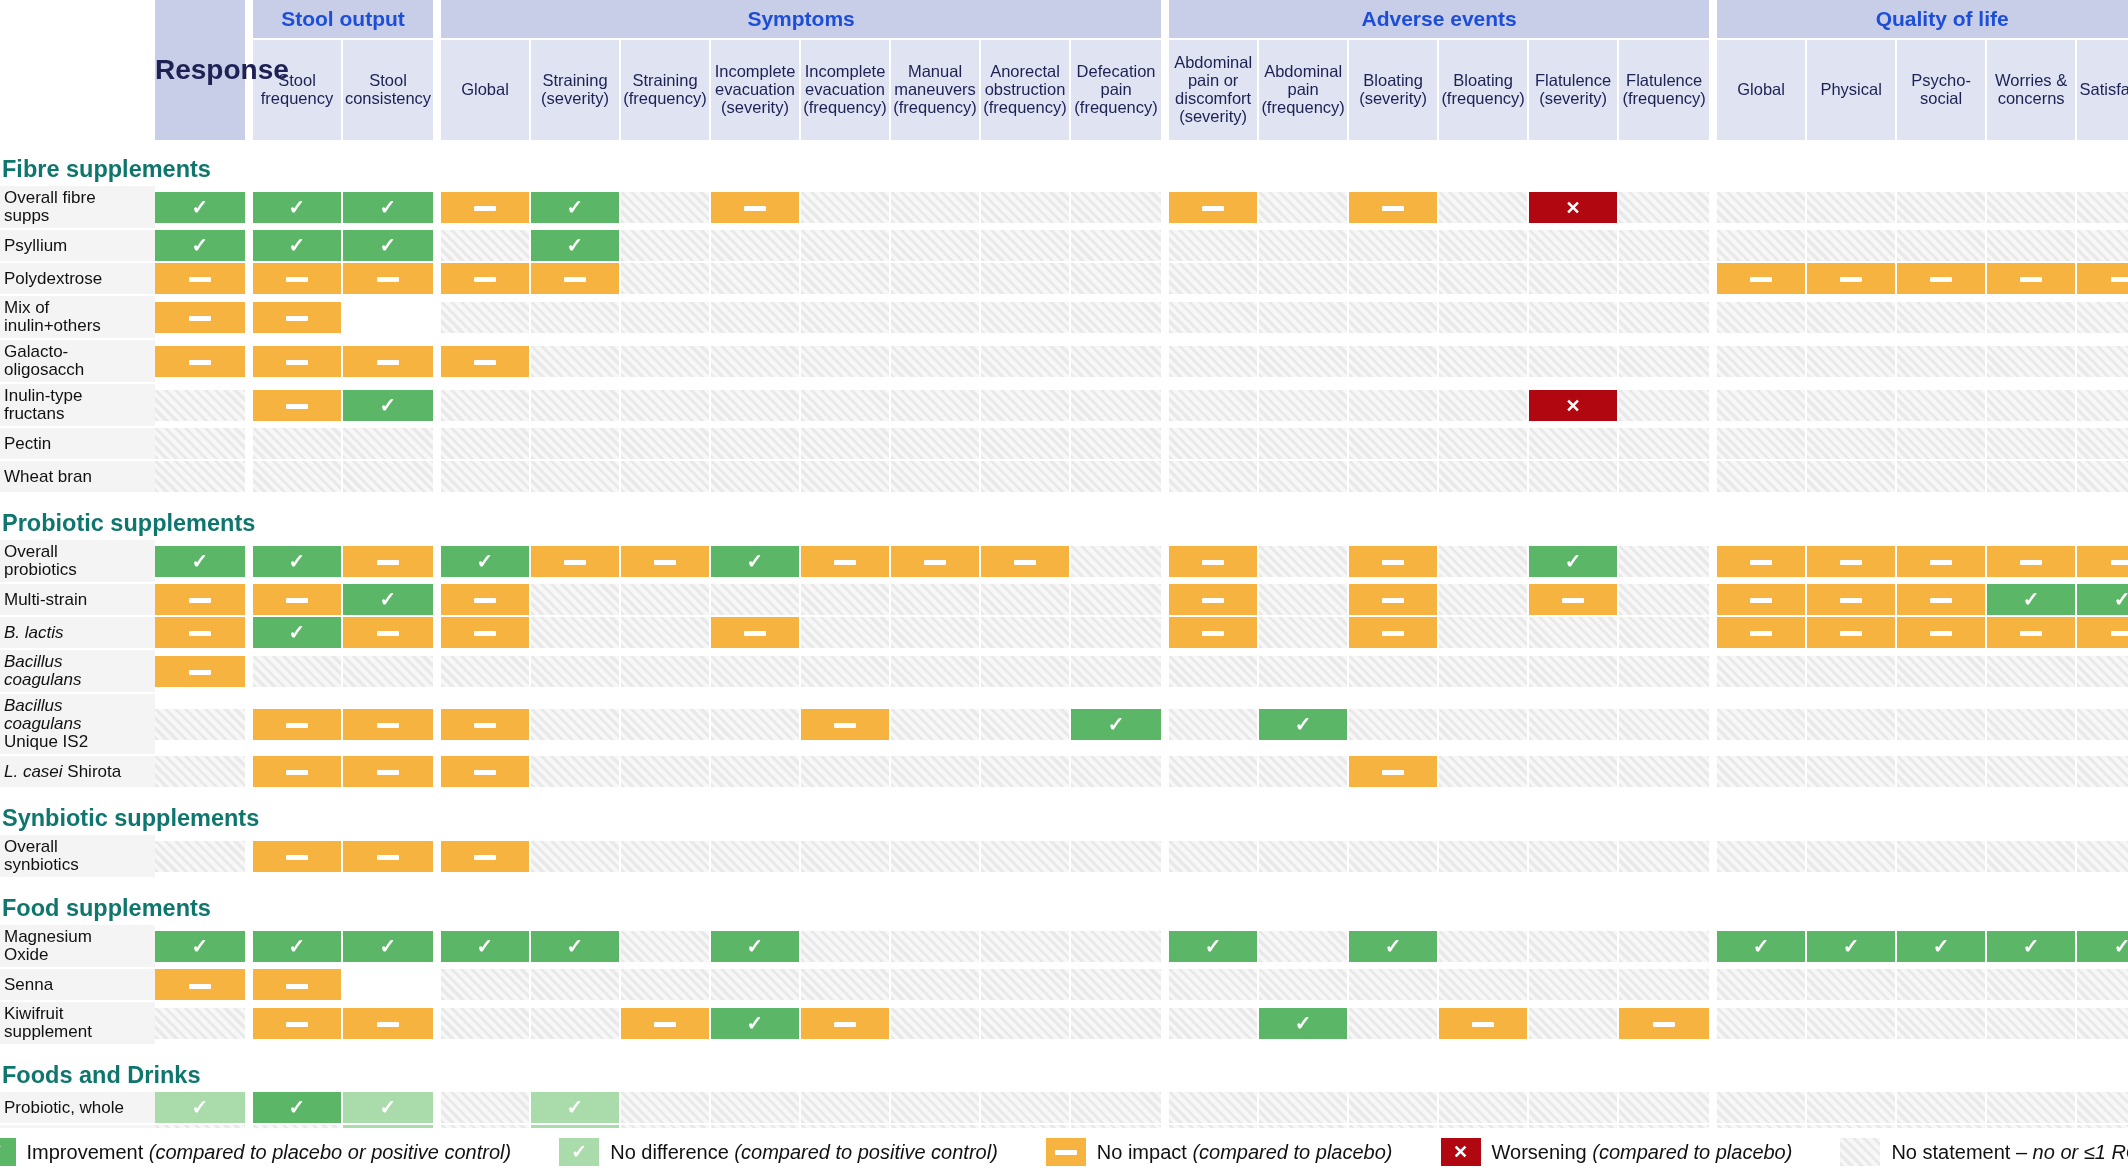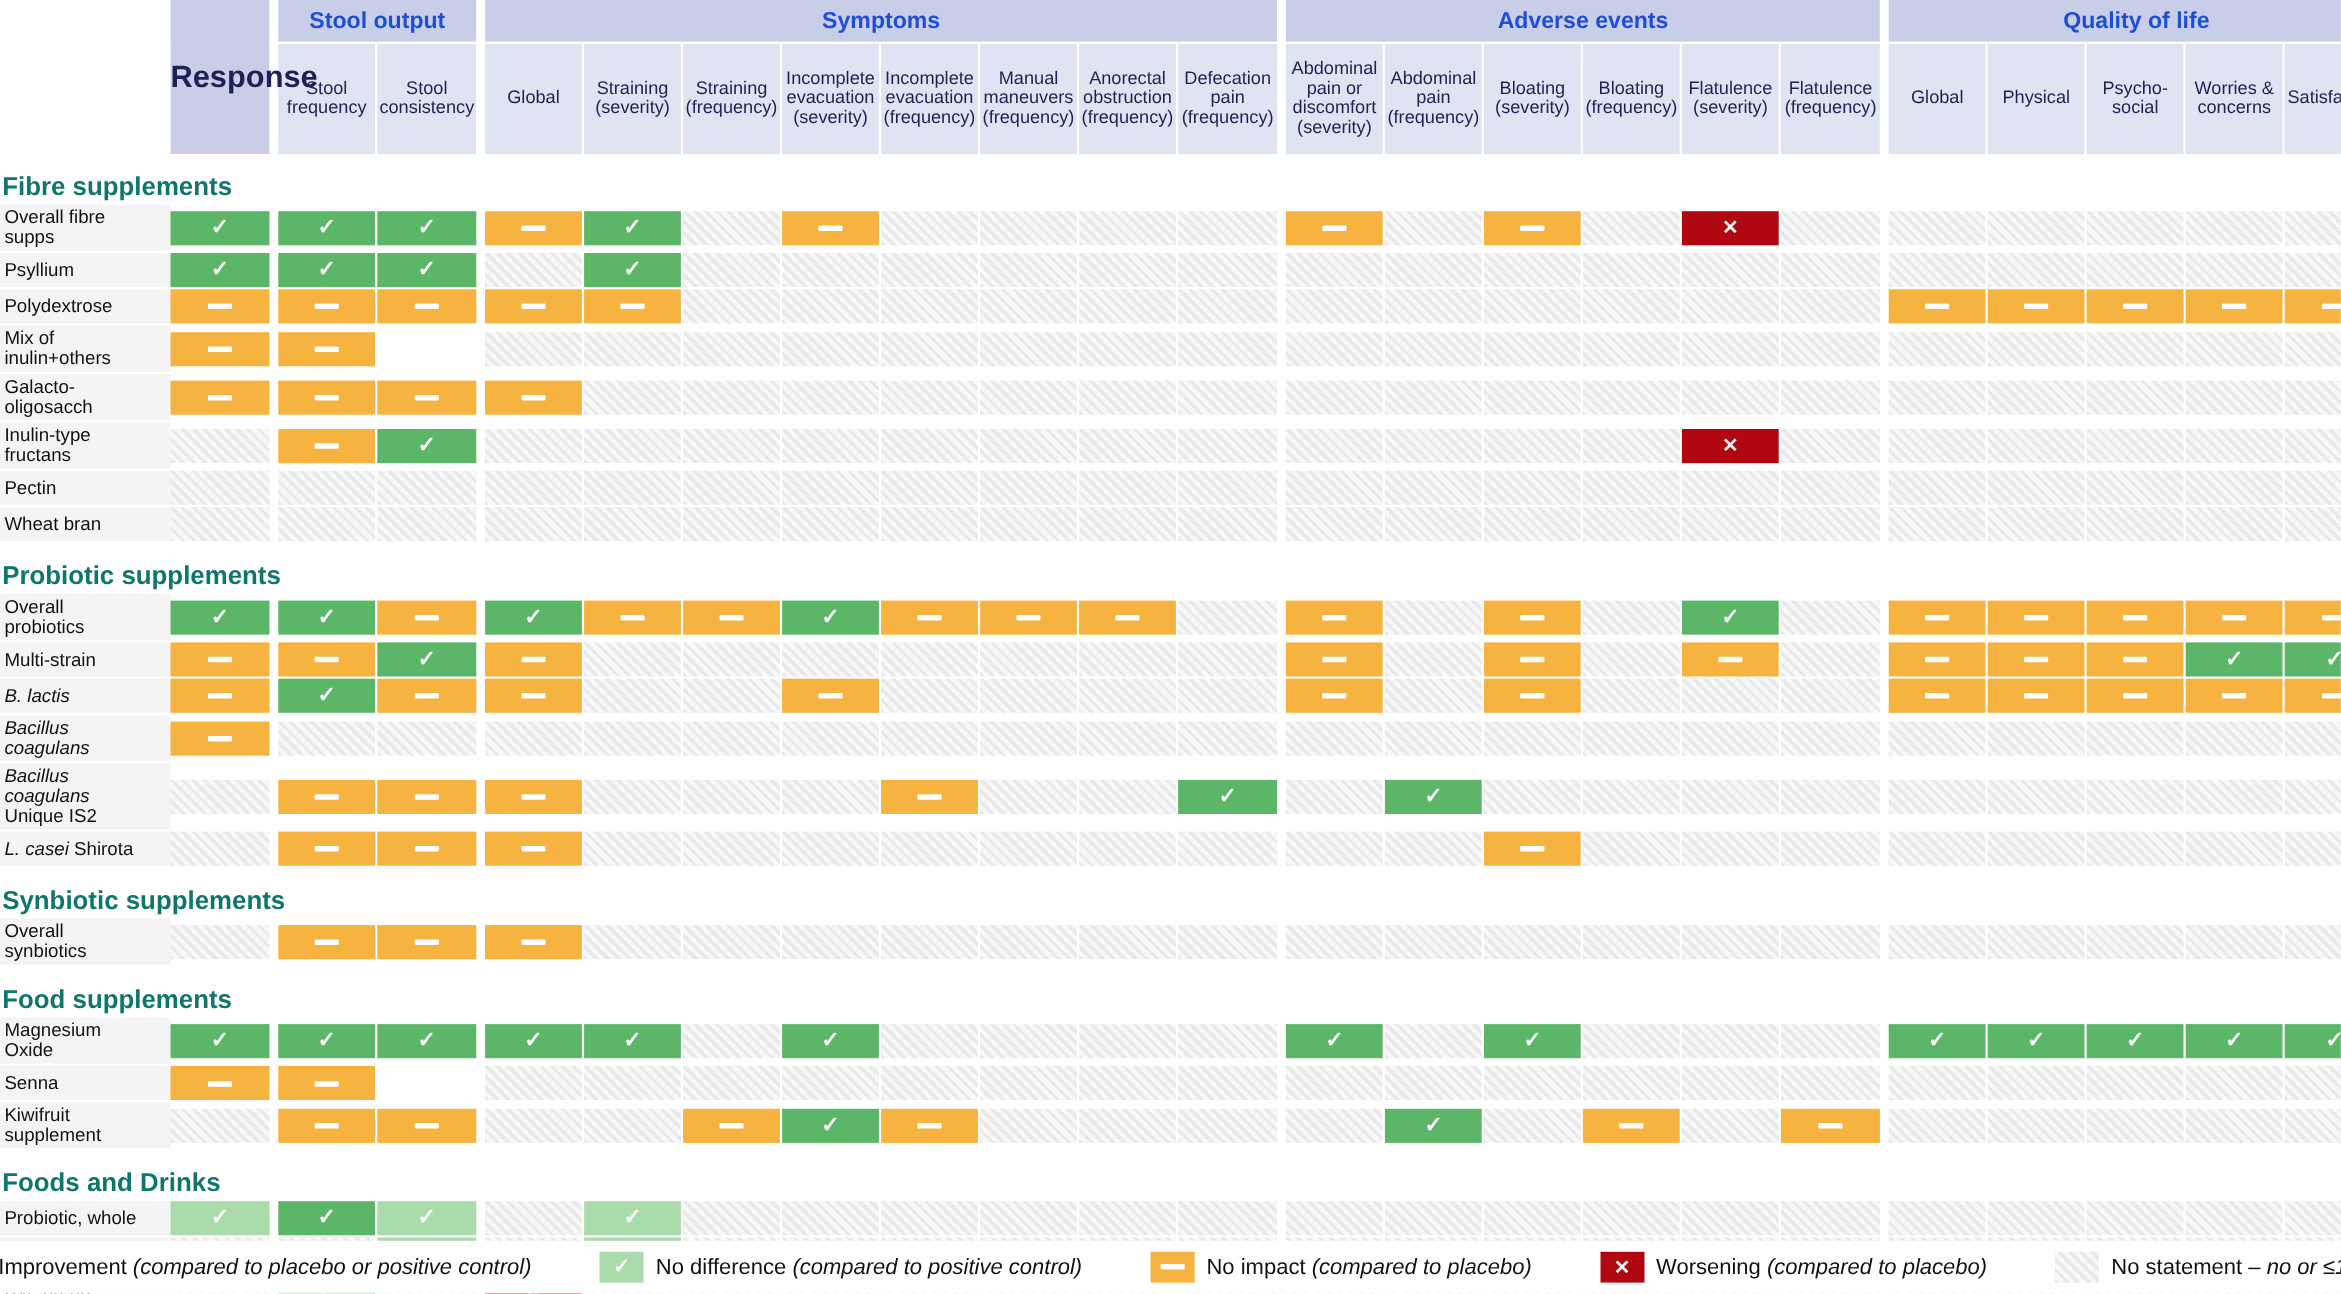--- a/index.html
+++ b/index.html
@@ -92,21 +92,21 @@
   .v-blank {background:#ffffff;}
   td.gapc{background:#ffffff;padding:0;border:none;}
 
   .mark-check:after{content:"\2713";}
   .mark-dash:after{content:"";display:inline-block;width:22px;height:5px;background:#ffffff;border-radius:1px;vertical-align:middle;}
   .mark-x:after{content:"\2715";font-size:18px;}
 
   
   #legend{
     position:absolute;left:0;top:1128px;width:2128px;height:48px;
-    display:flex;align-items:center;justify-content:center;gap:16px;
+    display:flex;align-items:center;justify-content:center;gap:2px;
     background:#ffffff;
   }
   .lg{display:flex;align-items:center;font-size:20px;color:#111111;}
   .lg .sw{
     width:40px;height:28px;margin-right:11px;
     display:inline-block;line-height:28px;text-align:center;
     color:#ffffff;font-size:19px;font-weight:bold;
   }
   .lg .txt{white-space:nowrap;}
   .lg .txt em{font-style:italic;}

